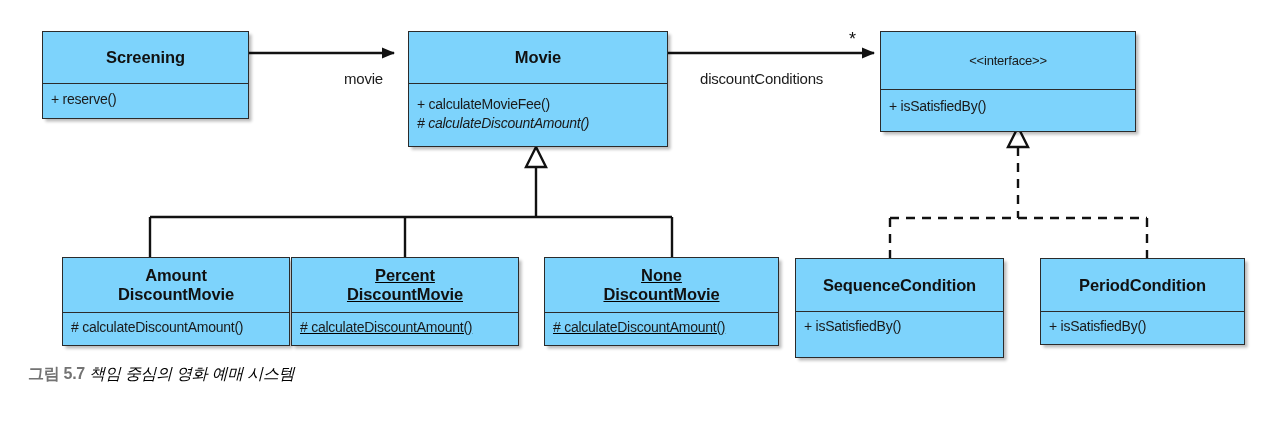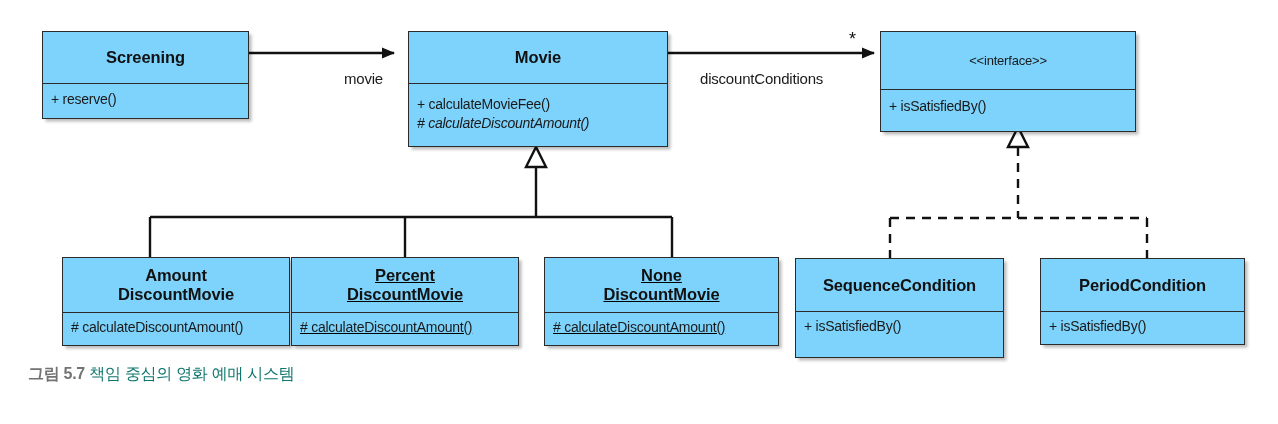--- a/index.html
+++ b/index.html
@@ -101,22 +101,23 @@
     font-size: 16px;
     line-height: 22px;
     white-space: nowrap;
     z-index: 3;
   }
   .caption .cap-num {
     font-weight: bold;
     letter-spacing: -0.3px;
   }
   .caption .cap-text {
-    color: #0f766e;
+    color: #000000;
     letter-spacing: -0.3px;
+    font-style: italic;
   }
 </style>
 </head>
 <body>
 
 <div id="canvas">
 
   <svg class="edges" viewBox="0 0 1278 424" xmlns="http://www.w3.org/2000/svg">
     <defs>
       <marker id="open-arrow" markerWidth="14" markerHeight="12" refX="12" refY="6" orient="auto" markerUnits="userSpaceOnUse">

